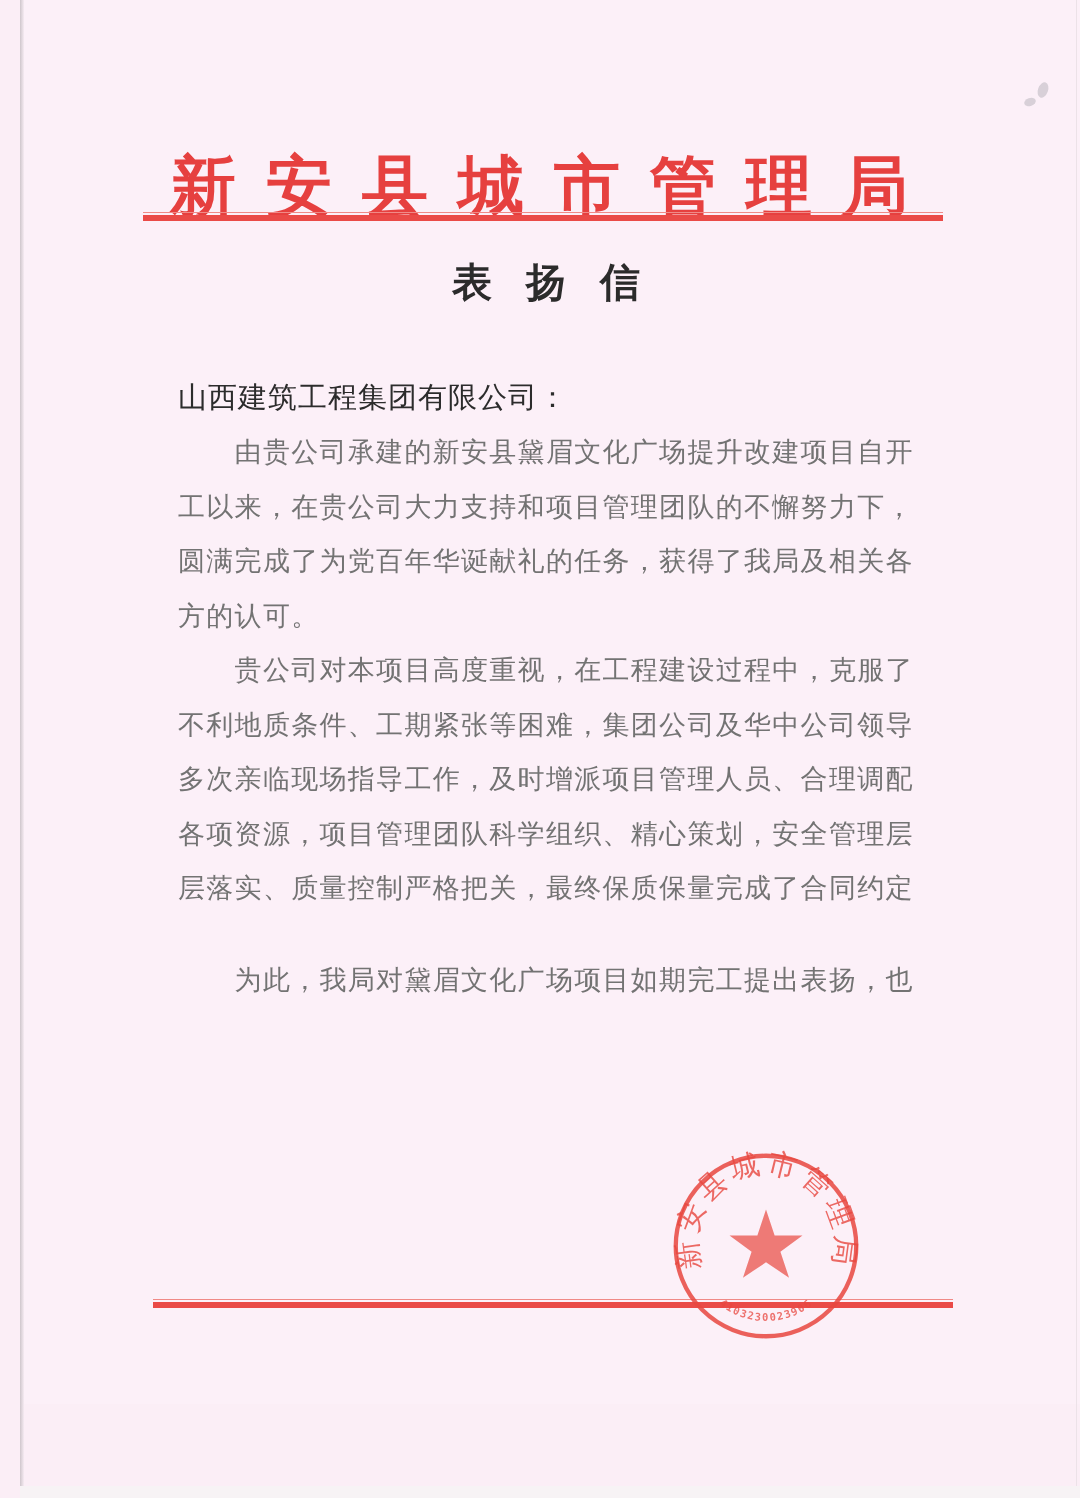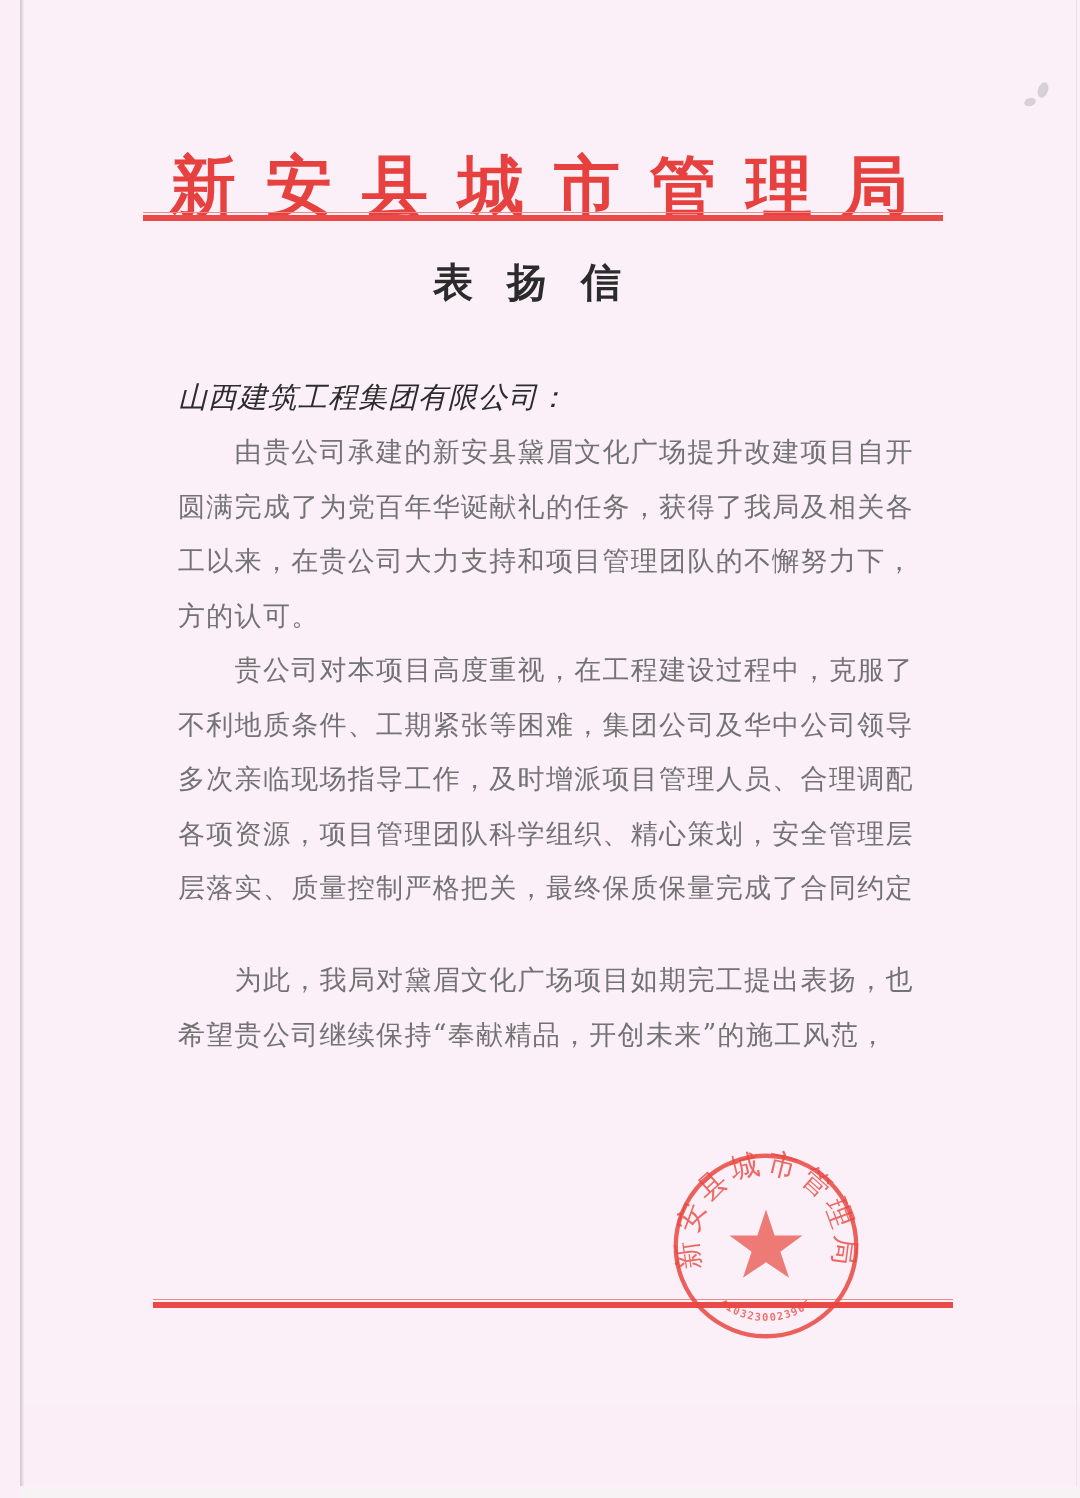--- a/index.html
+++ b/index.html
@@ -43,29 +43,28 @@
     background: #ea4a47;
   }
   .red-rule::after {
     content: ""; position: absolute; left: 0; right: 0; top: -3px; height: 1px;
     background: #f08a87;
   }
   .rule-top { top: 215px; }
   .rule-bottom { top: 1302px; left: 133px; width: 800px; }
 
   .doc-heading {
-    position: absolute; left: 413px; top: 255px;
+    position: absolute; left: 432px; top: 255px;
     font-size: 40px; font-weight: bold; color: #2b2b2b;
     letter-spacing: 34px; white-space: nowrap;
   }
   .salutation {
     position: absolute; left: 158px; top: 378px;
     font-size: 29px; color: #2c2c2c; white-space: nowrap;
     letter-spacing: 1px;
-    font-style: italic;
   }
   .para {
     position: absolute; left: 158px; width: 745px;
     font-size: 27px; color: #737373; line-height: 54.6px;
     letter-spacing: 1.3px;
   }
   .para .line { display: block; white-space: nowrap; height: 54.6px; }
   .p1 { top: 425px; }
   .p2 { top: 643px; }
   .p3 { top: 953px; }
@@ -91,36 +90,35 @@
 
   <div class="org-title">新安县城市管理局</div>
   <div class="red-rule rule-top"></div>
 
   <div class="doc-heading">表扬信</div>
 
   <div class="salutation">山西建筑工程集团有限公司：</div>
 
   <div class="para p1">
     <span class="line">　　由贵公司承建的新安县黛眉文化广场提升改建项目自开</span>
+    <span class="line">工以来，在贵公司大力支持和项目管理团队的不懈努力下，</span>
     <span class="line">圆满完成了为党百年华诞献礼的任务，获得了我局及相关各</span>
-    <span class="line">工以来，在贵公司大力支持和项目管理团队的不懈努力下，</span>
     <span class="line">方的认可。</span>
   </div>
 
   <div class="para p2">
     <span class="line">　　贵公司对本项目高度重视，在工程建设过程中，克服了</span>
     <span class="line">不利地质条件、工期紧张等困难，集团公司及华中公司领导</span>
     <span class="line">多次亲临现场指导工作，及时增派项目管理人员、合理调配</span>
     <span class="line">各项资源，项目管理团队科学组织、精心策划，安全管理层</span>
     <span class="line">层落实、质量控制严格把关，最终保质保量完成了合同约定</span>
   </div>
 
   <div class="para p3">
     <span class="line">　　为此，我局对黛眉文化广场项目如期完工提出表扬，也</span>
-    <span class="line">希望贵公司继续保持“奉献精品，开创未来”的施工风范，</span>
   </div>
 
   <svg class="seal" viewBox="0 0 200 200">
     <defs>
       <path id="sealTop" d="M 32 120 A 72 72 0 1 1 168 120"></path>
       <path id="sealBottom" d="M 40 150 A 78 78 0 0 0 160 150"></path>
     </defs>
     <circle cx="100" cy="100" r="94" fill="none" stroke="#e8473f" stroke-width="4.5" opacity="0.85"></circle>
     <text font-size="30" fill="#e8473f" opacity="0.8" font-family="DejaVu Serif, serif" letter-spacing="5">
       <textPath href="#sealTop" startOffset="50%" text-anchor="middle">新安县城市管理局</textPath>

